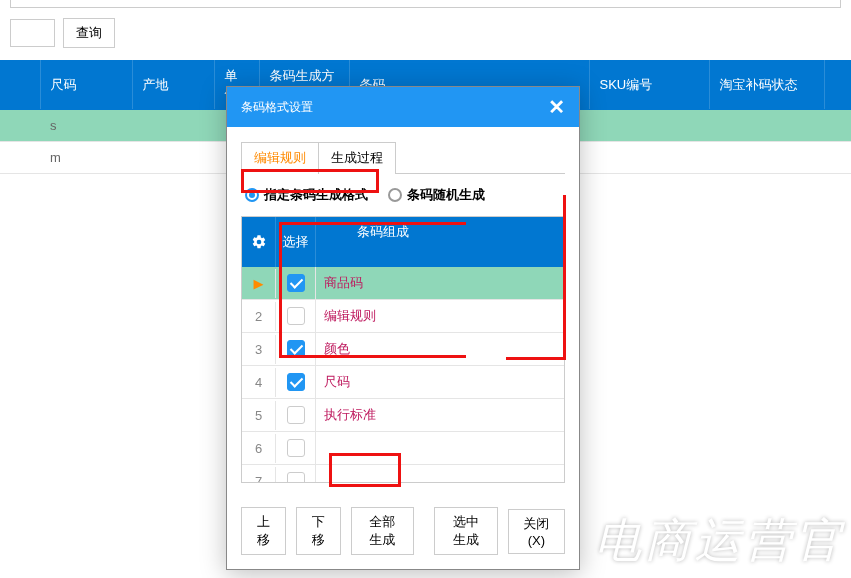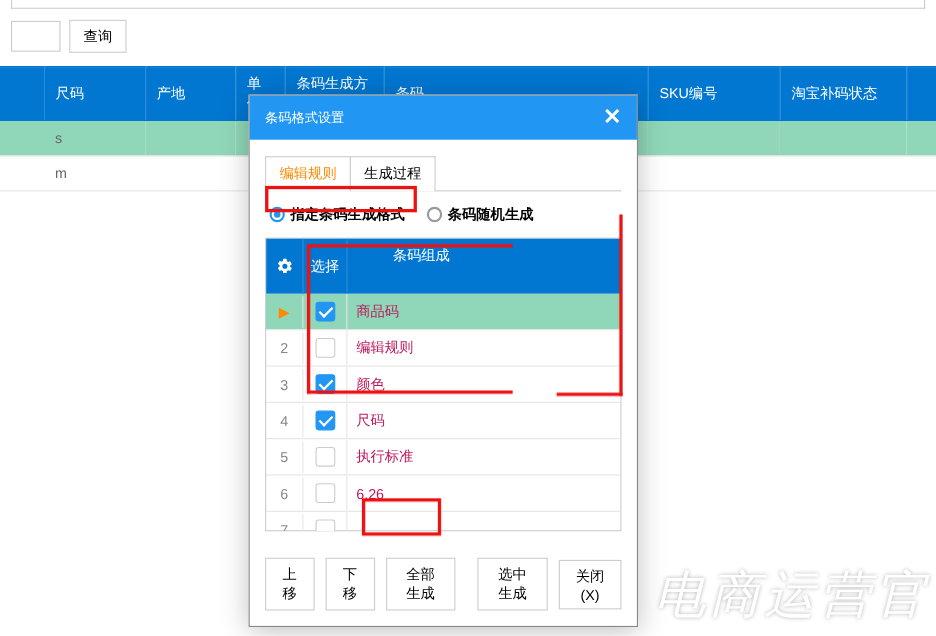--- a/index.html
+++ b/index.html
@@ -190,21 +190,20 @@
             <div class="gr-chk">
               <span class="chk"></span>
             </div>
             <div class="gr-lbl">执行标准</div>
           </div>
           <div class="grid-row">
             <div class="gr-idx">6</div>
             <div class="gr-chk">
               <span class="chk"></span>
             </div>
-            <div class="gr-lbl">6.26</div>
           </div>
           <div class="grid-row">
             <div class="gr-idx">7</div>
             <div class="gr-chk">
               <span class="chk"></span>
             </div>
             <div class="gr-lbl"></div>
           </div>
         </div>
     </div>

